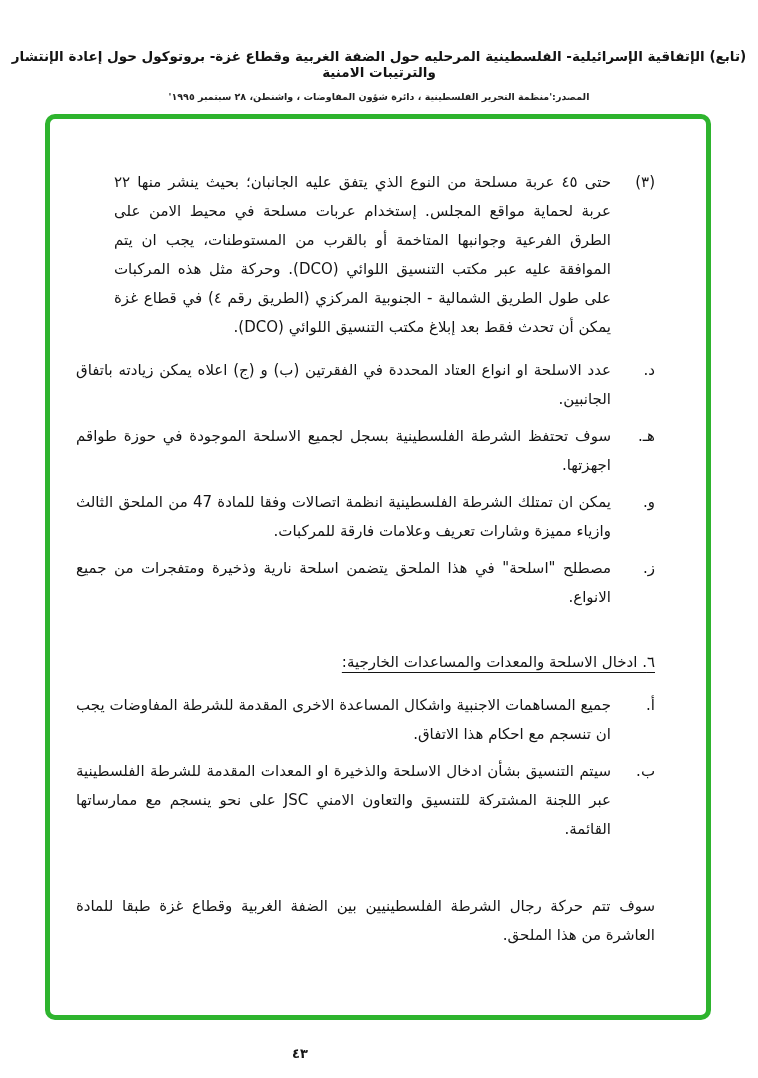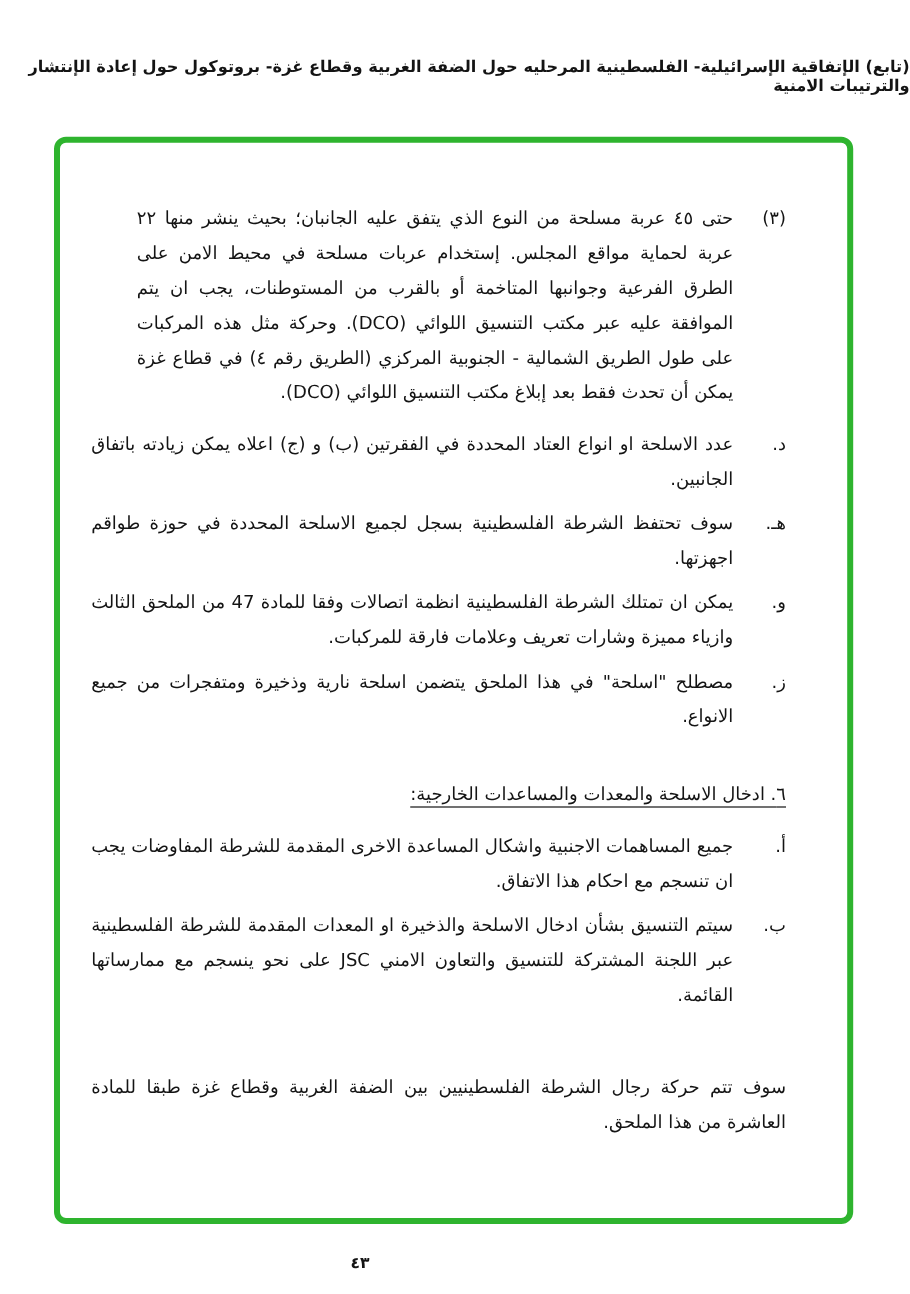--- a/index.html
+++ b/index.html
@@ -13,21 +13,21 @@
     color: #141414;
   }
   .page { position: absolute; inset: 0; }
 
   
   .header {
     position: absolute;
     top: 48px;
     left: 0;
     width: 758px;
-    text-align: right;
+    text-align: center;
     direction: rtl;
   }
   .header .title {
     font-size: 13.5px;
     font-weight: bold;
     letter-spacing: 0.2px;
   }
   .header .source {
     font-size: 9.5px;
     font-weight: bold;
@@ -88,39 +88,40 @@
     direction: rtl;
   }
 </style>
 </head>
 <body>
 
 <div class="page">
 
   <div class="header">
     <div class="title">(تابع) الإتفاقية الإسرائيلية- الفلسطينية المرحليه حول الضفة الغربية وقطاع غزة- بروتوكول حول إعادة الإنتشار والترتيبات الامنية</div>
+    <div class="source">المصدر:'منظمة التحرير الفلسطينية ، دائرة شؤون المفاوضات ، واشنطن، ٢٨ سبتمبر ١٩٩٥'</div>
   </div>
 
   <div class="frame"></div>
 
   <div class="content">
 
     <div class="clause clause-3">
       <span class="lbl">(٣)</span>
       <span class="txt">حتى ٤٥ عربة مسلحة من النوع الذي يتفق عليه الجانبان؛ بحيث ينشر منها ٢٢ عربة لحماية مواقع المجلس.  إستخدام عربات مسلحة في محيط الامن على الطرق الفرعية وجوانبها المتاخمة أو بالقرب من المستوطنات، يجب ان يتم الموافقة عليه عبر مكتب التنسيق اللوائي (DCO).  وحركة مثل هذه المركبات على طول الطريق الشمالية - الجنوبية المركزي (الطريق رقم ٤) في قطاع غزة يمكن أن تحدث فقط بعد إبلاغ مكتب التنسيق اللوائي (DCO).</span>
     </div>
 
     <div class="clause">
       <span class="lbl">د.</span>
       <span class="txt">عدد الاسلحة او انواع العتاد المحددة في الفقرتين (ب) و (ج) اعلاه يمكن زيادته باتفاق الجانبين.</span>
     </div>
 
     <div class="clause">
       <span class="lbl">هـ.</span>
-      <span class="txt">سوف تحتفظ الشرطة الفلسطينية بسجل لجميع الاسلحة المحددة في حوزة طواقم اجهزتها.</span>
+      <span class="txt">سوف تحتفظ الشرطة الفلسطينية بسجل لجميع الاسلحة الموجودة في حوزة طواقم اجهزتها.</span>
     </div>
 
     <div class="clause">
       <span class="lbl">و.</span>
       <span class="txt">يمكن ان تمتلك الشرطة الفلسطينية انظمة اتصالات وفقا للمادة 47 من الملحق الثالث وازياء مميزة وشارات تعريف وعلامات فارقة للمركبات.</span>
     </div>
 
     <div class="clause">
       <span class="lbl">ز.</span>
       <span class="txt">مصطلح "اسلحة" في هذا الملحق يتضمن اسلحة نارية وذخيرة ومتفجرات من جميع الانواع.</span>

